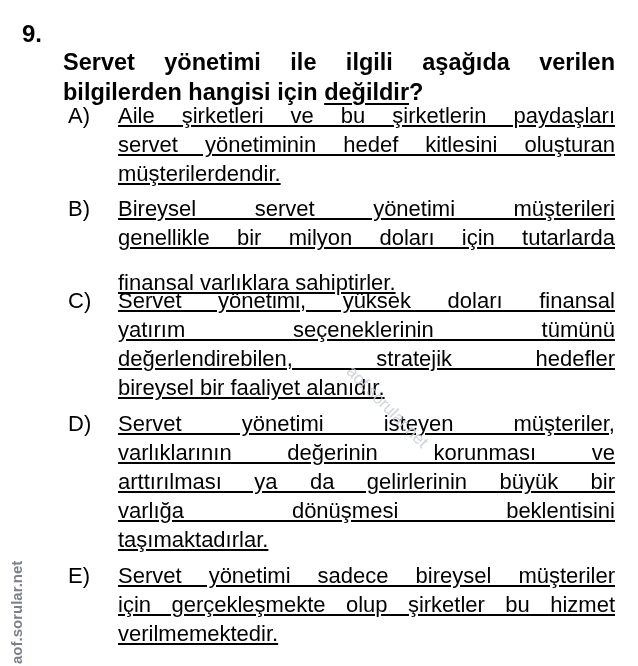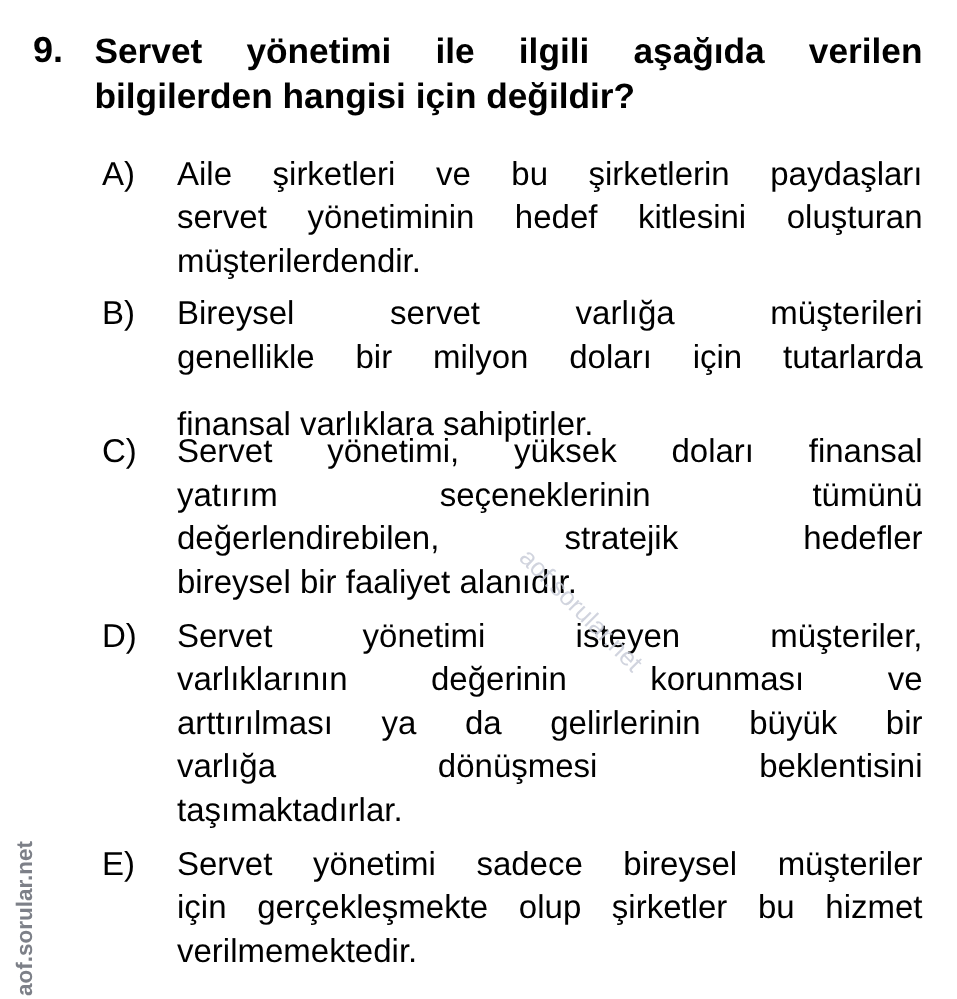--- a/index.html
+++ b/index.html
@@ -1,44 +1,44 @@
 <!DOCTYPE html>
 <html><head>
 <meta charset="utf-8">
 <style>
   html, body { margin:0; padding:0; background:#ffffff; }
   body { width:638px; height:666px; position:relative; overflow:hidden;
          font-family:"Liberation Sans", sans-serif; color:#000; }
   .qnum { position:absolute; left:22px; top:20px; font-size:24px; font-weight:bold; }
   .qline { position:absolute; left:63px; width:552px; font-size:23.5px; font-weight:bold;
-           white-space:nowrap; line-height:28px; }
+           white-space:nowrap; line-height:28px;margin-top:28px; }
   .qline.j { text-align:justify; text-align-last:justify; }
-  .underline { text-decoration-thickness:2px; text-underline-offset:3px; }
+  .underline { text-decoration:underline; text-decoration-thickness:2px; text-underline-offset:3px; }
   .opt-label { position:absolute; left:68px; font-size:22px; line-height:28px; }
-  .oline { position:absolute; left:118px; width:497px; font-size:22px; line-height:28px; white-space:nowrap; }
+  .oline { position:absolute; left:118px; width:497px; font-size:22px; line-height:28px; white-space:nowrap;text-decoration:underline; }
   .oline.j { text-align:justify; text-align-last:justify; white-space:normal; }
   .watermark { position:absolute; left:356px; top:362px; font-size:17px; color:#c9cdd9;
                transform:rotate(45deg); transform-origin:left top; opacity:0.85; white-space:nowrap; }
   .side-mark { position:absolute; left:8px; top:664px; font-size:15px; color:#7d8088; font-weight:bold;
                transform:rotate(-90deg); transform-origin:left top; white-space:nowrap; }
 </style>
 </head>
 <body>
 
 <div class="qnum">9.</div>
 <div class="qline j" style="top:20px">Servet yönetimi ile ilgili aşağıda verilen</div>
 <div class="qline" style="top:50px"><span>bilgilerden hangisi için </span><span class="underline">değildir</span><span>?</span></div>
 
 <div class="opt-label" style="top:102px">A)</div>
 <div class="oline j" style="top:102px">Aile şirketleri ve bu şirketlerin paydaşları</div>
 <div class="oline j" style="top:131px">servet yönetiminin hedef kitlesini oluşturan</div>
 <div class="oline" style="top:160px">müşterilerdendir.</div>
 
 <div class="opt-label" style="top:195px">B)</div>
-<div class="oline j" style="top:195px">Bireysel servet varlığa müşterileri</div>
+<div class="oline j" style="top:195px">Bireysel servet yönetimi müşterileri</div>
 <div class="oline j" style="top:224px">genellikle bir milyon doları için tutarlarda</div>
 <div class="oline" style="top:269px">finansal varlıklara sahiptirler.</div>
 
 <div class="opt-label" style="top:287px">C)</div>
 <div class="oline j" style="top:287px">Servet yönetimi, yüksek doları finansal</div>
 <div class="oline j" style="top:316px">yatırım seçeneklerinin tümünü</div>
 <div class="oline j" style="top:345px">değerlendirebilen, stratejik hedefler</div>
 <div class="oline" style="top:374px">bireysel bir faaliyet alanıdır.</div>
 
 <div class="opt-label" style="top:410px">D)</div>

